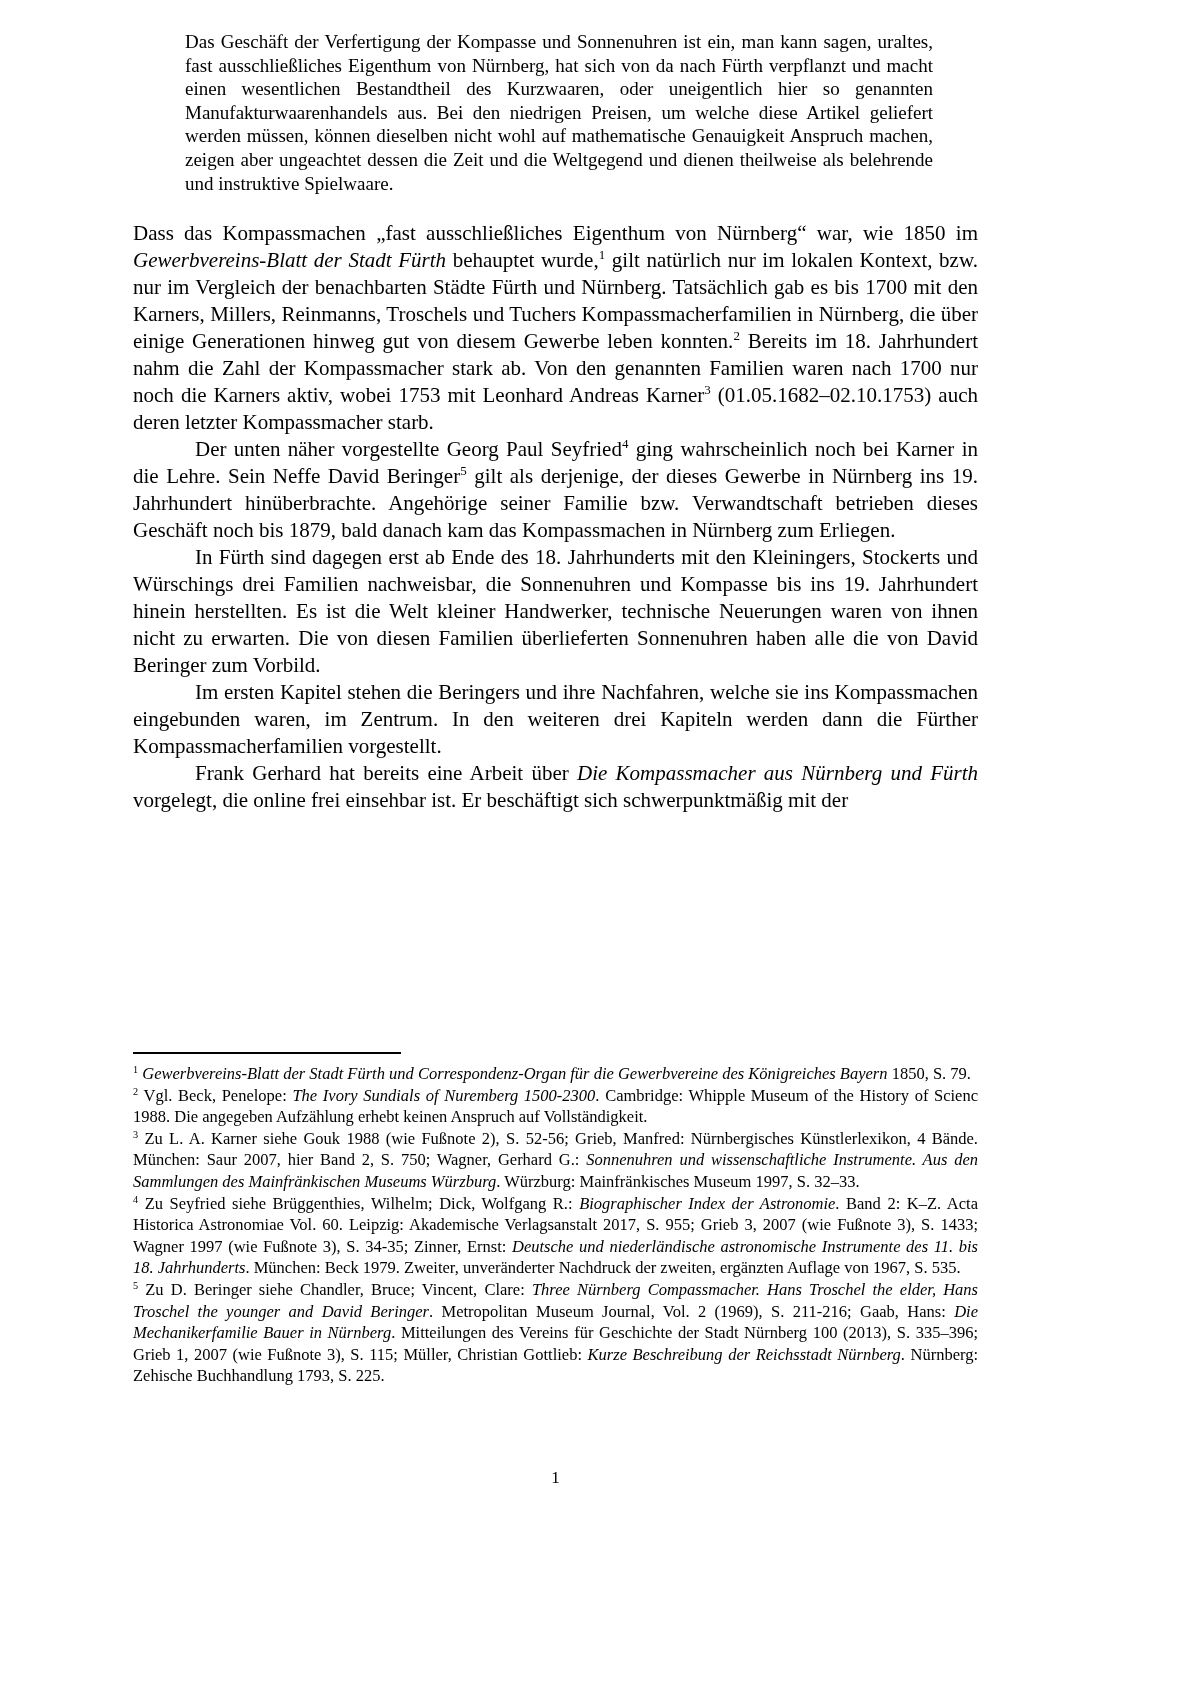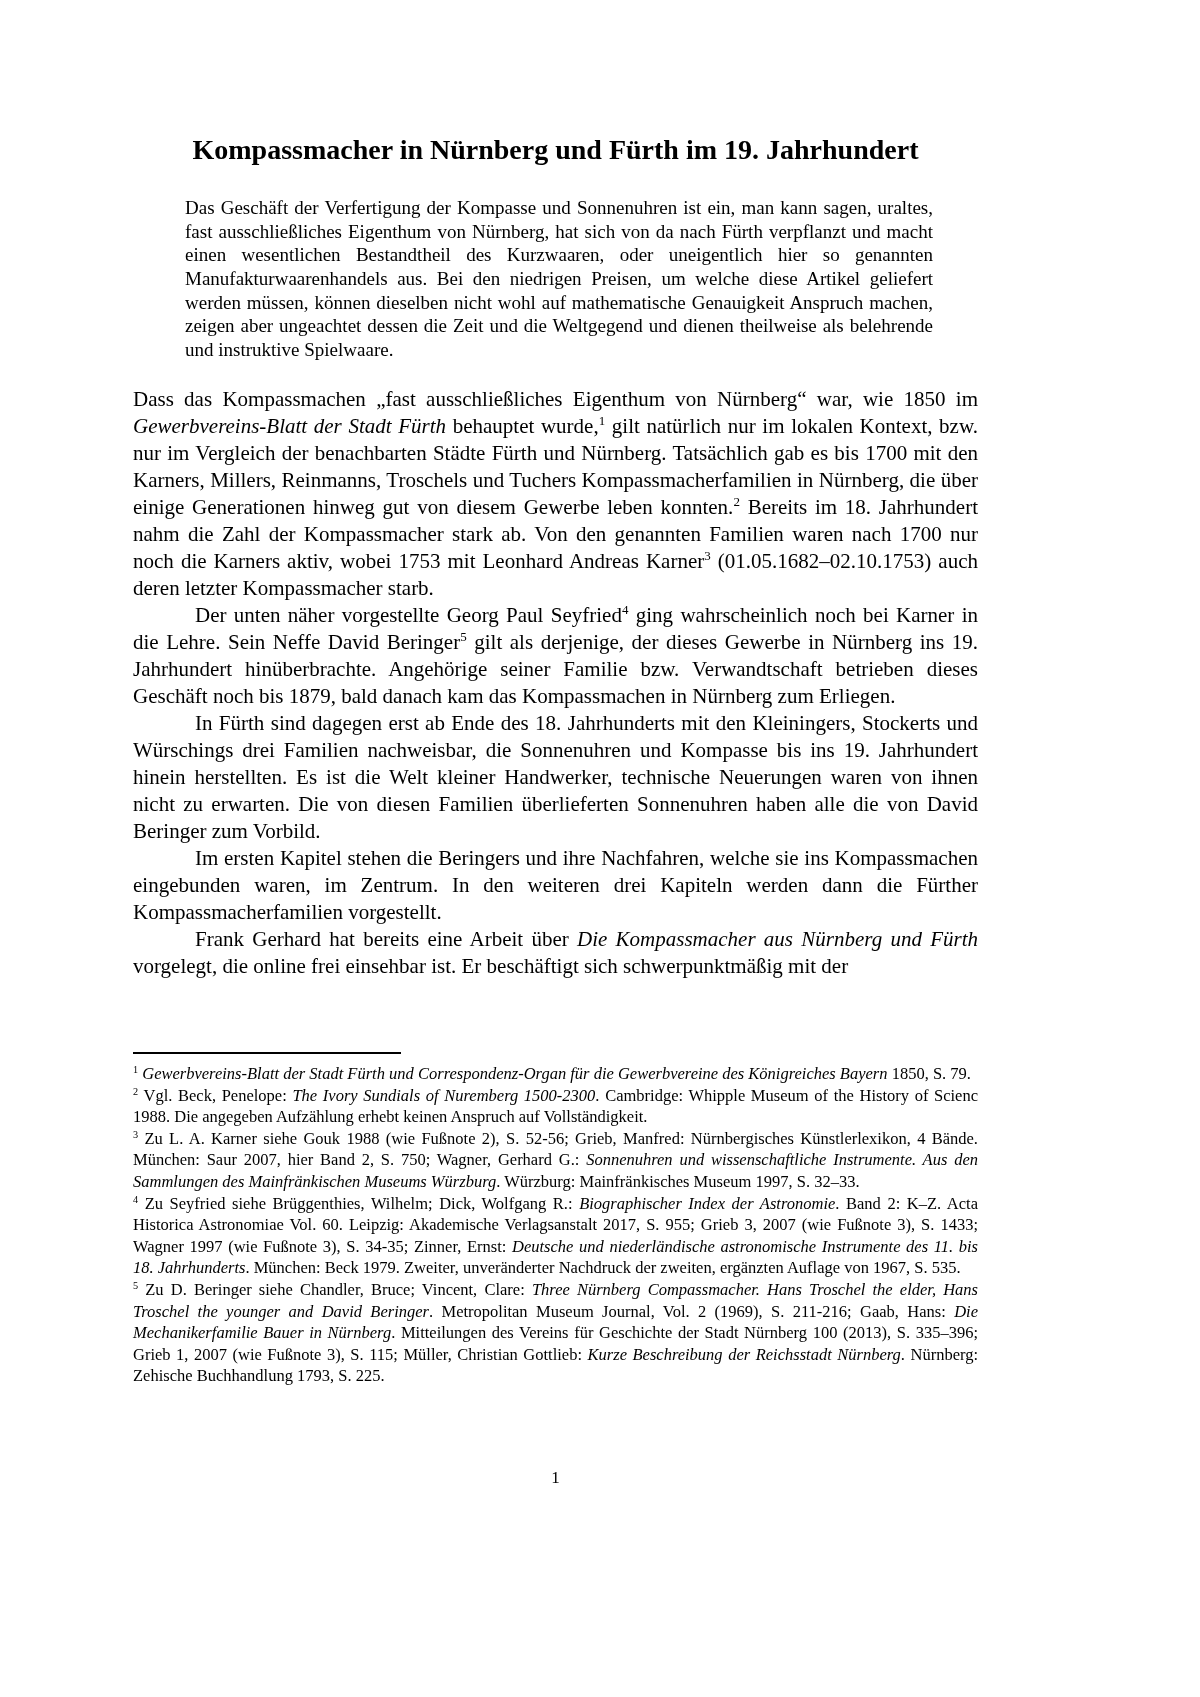--- a/index.html
+++ b/index.html
@@ -87,21 +87,20 @@
     width: 845px;
     text-align: center;
     font-size: 17px;
   }
 </style>
 </head>
 <body>
 
 <div class="page">
   <div class="content">
-    <h1 class="doc-title">Kompassmacher in Nürnberg und Fürth im 19. Jahrhundert</h1>
     <div class="quote">Das Geschäft der Verfertigung der Kompasse und Sonnenuhren ist ein, man kann sagen, uraltes, fast ausschließliches Eigenthum von Nürnberg, hat sich von da nach Fürth verpflanzt und macht einen wesentlichen Bestandtheil des Kurzwaaren, oder uneigentlich hier so genannten Manufakturwaarenhandels aus. Bei den niedrigen Preisen, um welche diese Artikel geliefert werden müssen, können dieselben nicht wohl auf mathematische Genauigkeit Anspruch machen, zeigen aber ungeachtet dessen die Zeit und die Weltgegend und dienen theilweise als belehrende und instruktive Spielwaare.</div>
     <div class="body-text">
         <p class="para"><span>Dass das Kompassmachen „fast ausschließliches Eigenthum von Nürnberg“ war, wie 1850 im </span><span class="it">Gewerbvereins-Blatt der Stadt Fürth</span><span> behauptet wurde,</span><sup>1</sup><span> gilt natürlich nur im lokalen Kontext, bzw. nur im Vergleich der benachbarten Städte Fürth und Nürnberg. Tatsächlich gab es bis 1700 mit den Karners, Millers, Reinmanns, Troschels und Tuchers Kompassmacherfamilien in Nürnberg, die über einige Generationen hinweg gut von diesem Gewerbe leben konnten.</span><sup>2</sup><span> Bereits im 18. Jahrhundert nahm die Zahl der Kompassmacher stark ab. Von den genannten Familien waren nach 1700 nur noch die Karners aktiv, wobei 1753 mit Leonhard Andreas Karner</span><sup>3</sup><span> (01.05.1682–02.10.1753) auch deren letzter Kompassmacher starb.</span></p>
         <p class="para indent"><span>Der unten näher vorgestellte Georg Paul Seyfried</span><sup>4</sup><span> ging wahrscheinlich noch bei Karner in die Lehre. Sein Neffe David Beringer</span><sup>5</sup><span> gilt als derjenige, der dieses Gewerbe in Nürnberg ins 19. Jahrhundert hinüberbrachte. Angehörige seiner Familie bzw. Verwandtschaft betrieben dieses Geschäft noch bis 1879, bald danach kam das Kompassmachen in Nürnberg zum Erliegen.</span></p>
         <p class="para indent"><span>In Fürth sind dagegen erst ab Ende des 18. Jahrhunderts mit den Kleiningers, Stockerts und Würschings drei Familien nachweisbar, die Sonnenuhren und Kompasse bis ins 19. Jahrhundert hinein herstellten. Es ist die Welt kleiner Handwerker, technische Neuerungen waren von ihnen nicht zu erwarten. Die von diesen Familien überlieferten Sonnenuhren haben alle die von David Beringer zum Vorbild.</span></p>
         <p class="para indent"><span>Im ersten Kapitel stehen die Beringers und ihre Nachfahren, welche sie ins Kompassmachen eingebunden waren, im Zentrum. In den weiteren drei Kapiteln werden dann die Fürther Kompassmacherfamilien vorgestellt.</span></p>
         <p class="para indent"><span>Frank Gerhard hat bereits eine Arbeit über </span><span class="it">Die Kompassmacher aus Nürnberg und Fürth</span><span> vorgelegt, die online frei einsehbar ist. Er beschäftigt sich schwerpunktmäßig mit der</span></p>
       </div>
   </div>
 

